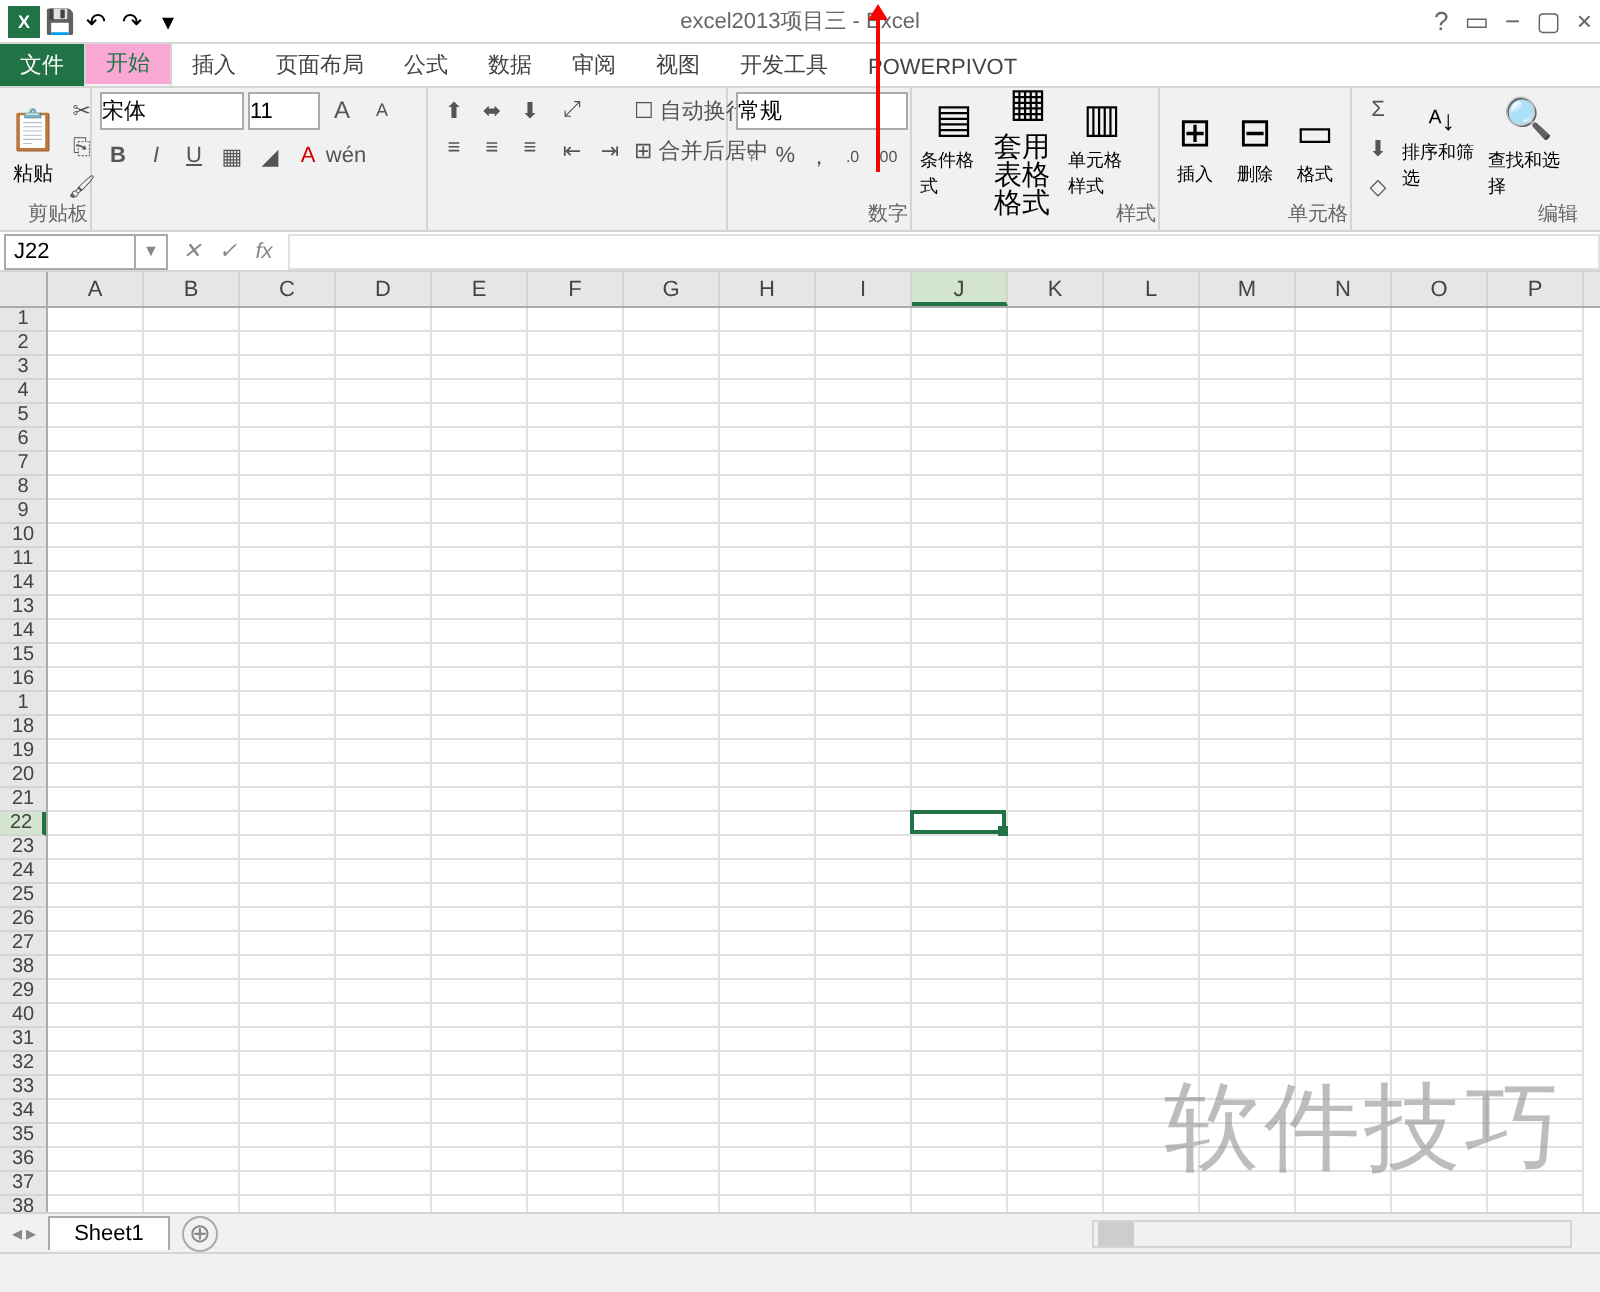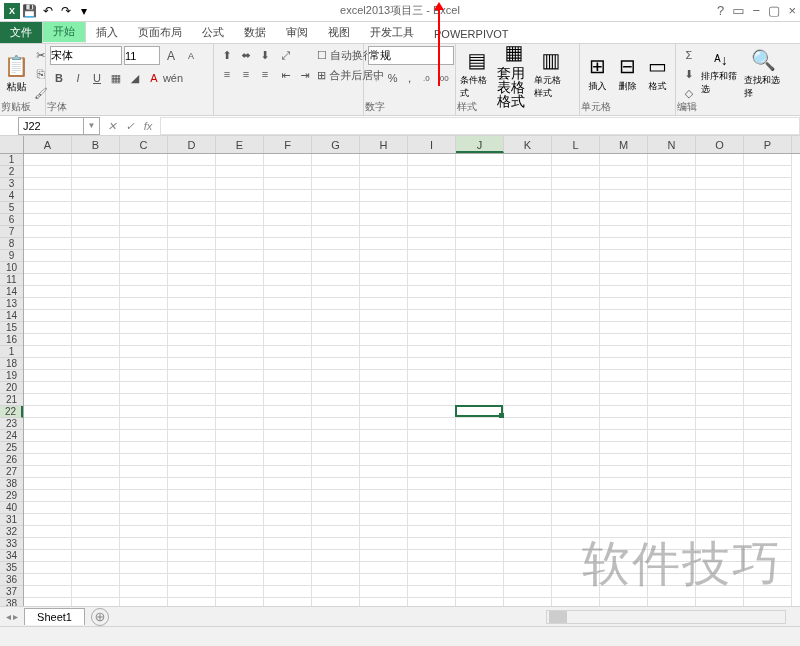--- a/index.html
+++ b/index.html
@@ -10,39 +10,39 @@
 .excel-logo { width: 16px; height: 16px; background: #217346; color: #fff; display: flex; align-items: center; justify-content: center; font-size: 9px; font-weight: bold; }
 .title-text { position: absolute; left: 50%; transform: translateX(-50%); font-size: 11px; color: #666; }
 .title-right { position: absolute; right: 4px; display: flex; gap: 8px; }
 .title-right span { cursor: pointer; color: #666; font-size: 13px; }
 .red-arrow { position: absolute; left: 438px; top: 6px; z-index: 100; pointer-events: none; }
 .red-arrow::before { content: ''; position: absolute; width: 2px; height: 80px; background: #ff0000; }
 .red-arrow::after { content: ''; position: absolute; top: -4px; left: -4px; width: 0; height: 0; border-left: 5px solid transparent; border-right: 5px solid transparent; border-bottom: 8px solid #ff0000; }
 .tabs { height: 22px; background: #fff; display: flex; align-items: flex-end; border-bottom: 1px solid #d4d4d4; }
 .tab { padding: 3px 10px; font-size: 11px; cursor: pointer; color: #444; }
 .tab.file { background: #217346; color: #fff; }
-.tab.active { border: 1px solid #d4d4d4; border-bottom: 1px solid #f1f1f1; background: #86efac; color: #217346; }
+.tab.active { border: 1px solid #d4d4d4; border-bottom: 1px solid #f1f1f1; background: #f9a8d4; color: #217346; }
 .ribbon { height: 72px; background: #f1f1f1; border-bottom: 1px solid #d4d4d4; display: flex; }
 .ribbon-group { border-right: 1px solid #d4d4d4; padding: 2px 4px; display: flex; flex-direction: column; position: relative; }
-.ribbon-group-label { text-align: left; font-size: 10px; color: #666; position: absolute; bottom: 0; left: 0; right: 0; padding: 1px; }
+.ribbon-group-label { text-align: right; font-size: 10px; color: #666; position: absolute; bottom: 0; left: 0; right: 0; padding: 1px; }
 .ribbon-group-content { display: flex; gap: 3px; flex: 1; align-items: flex-start; }
 .big-btn { display: flex; flex-direction: column; align-items: center; justify-content: center; width: 34px; height: 55px; cursor: pointer; font-size: 10px; gap: 2px; }
 .big-btn .icon { font-size: 20px; }
 .col-btns { display: flex; flex-direction: column; gap: 1px; }
 .small-btn { width: 18px; height: 18px; display: flex; align-items: center; justify-content: center; cursor: pointer; font-size: 11px; color: #555; }
-.font-row { display: flex; gap: 2px; align-items: flex-end; }
+.font-row { display: flex; gap: 2px; align-items: flex-start; }
 .font-select { width: 72px; height: 19px; font-size: 11px; border: 1px solid #ababab; background: #fff; }
 .size-select { width: 36px; height: 19px; font-size: 11px; border: 1px solid #ababab; background: #fff; }
 .fmt-row { display: flex; gap: 1px; margin-top: 2px; }
 .fmt-btn { width: 18px; height: 18px; display: flex; align-items: center; justify-content: center; cursor: pointer; font-size: 11px; color: #555; border: 1px solid transparent; }
 .align-grid { display: grid; grid-template-columns: repeat(3, 18px); gap: 1px; }
 .num-select { width: 86px; height: 19px; font-size: 11px; border: 1px solid #ababab; background: #fff; }
 .check-btn { display: flex; align-items: center; gap: 3px; font-size: 11px; cursor: pointer; height: 18px; color: #555; white-space: nowrap; }
 .namebox-row { height: 20px; border-bottom: 1px solid #d4d4d4; display: flex; align-items: center; background: #fff; }
-.namebox { width: 66px; height: 18px; border: 1px solid #ababab; margin-left: 18px; padding: 0 4px; font-size: 11px; }
+.namebox { width: 66px; height: 18px; border: 1px solid #ababab; margin-left: 2px; padding: 0 4px; font-size: 11px; }
 .namebox-dd { width: 16px; height: 18px; border: 1px solid #ababab; border-left: none; cursor: pointer; text-align: center; line-height: 16px; font-size: 8px; color: #888; }
 .fx-icons { display: flex; gap: 2px; margin: 0 4px; }
 .fx-icon { width: 16px; height: 16px; cursor: pointer; font-size: 11px; text-align: center; line-height: 16px; color: #888; font-style: italic; }
 .formula-bar { flex: 1; height: 18px; border: 1px solid #e0e0e0; }
 .sheet-area { display: flex; height: 484px; }
 .row-headers { width: 24px; background: #e6e6e6; border-right: 1px solid #ababab; }
 .col-headers { height: 18px; background: #e6e6e6; border-bottom: 1px solid #ababab; display: flex; }
 .corner { width: 24px; height: 18px; background: #e6e6e6; border-right: 1px solid #ababab; border-bottom: 1px solid #ababab; }
 .col-h { width: 48px; border-right: 1px solid #d4d4d4; text-align: center; line-height: 18px; font-size: 11px; color: #444; cursor: pointer; }
 .col-h.sel { background: #d3e4cf; border-bottom: 2px solid #217346; }
@@ -126,21 +126,20 @@
       <div class="fmt-row">
         <div class="fmt-btn" style="font-weight:bold">B</div>
         <div class="fmt-btn" style="font-style:italic">I</div>
         <div class="fmt-btn" style="text-decoration:underline">U</div>
         <div class="fmt-btn">▦</div>
         <div class="fmt-btn">◢</div>
         <div class="fmt-btn" style="color:#c00">A</div>
         <div class="fmt-btn">wén</div>
       </div>
     </div>
-    <div class="ribbon-group-label">字体</div>
   </div>
 
   <div class="ribbon-group" style="width:150px">
     <div class="ribbon-group-content">
       <div>
         <div class="align-grid">
           <div class="fmt-btn">⬆</div>
           <div class="fmt-btn">⬌</div>
           <div class="fmt-btn">⬇</div>
           <div class="fmt-btn">≡</div>

